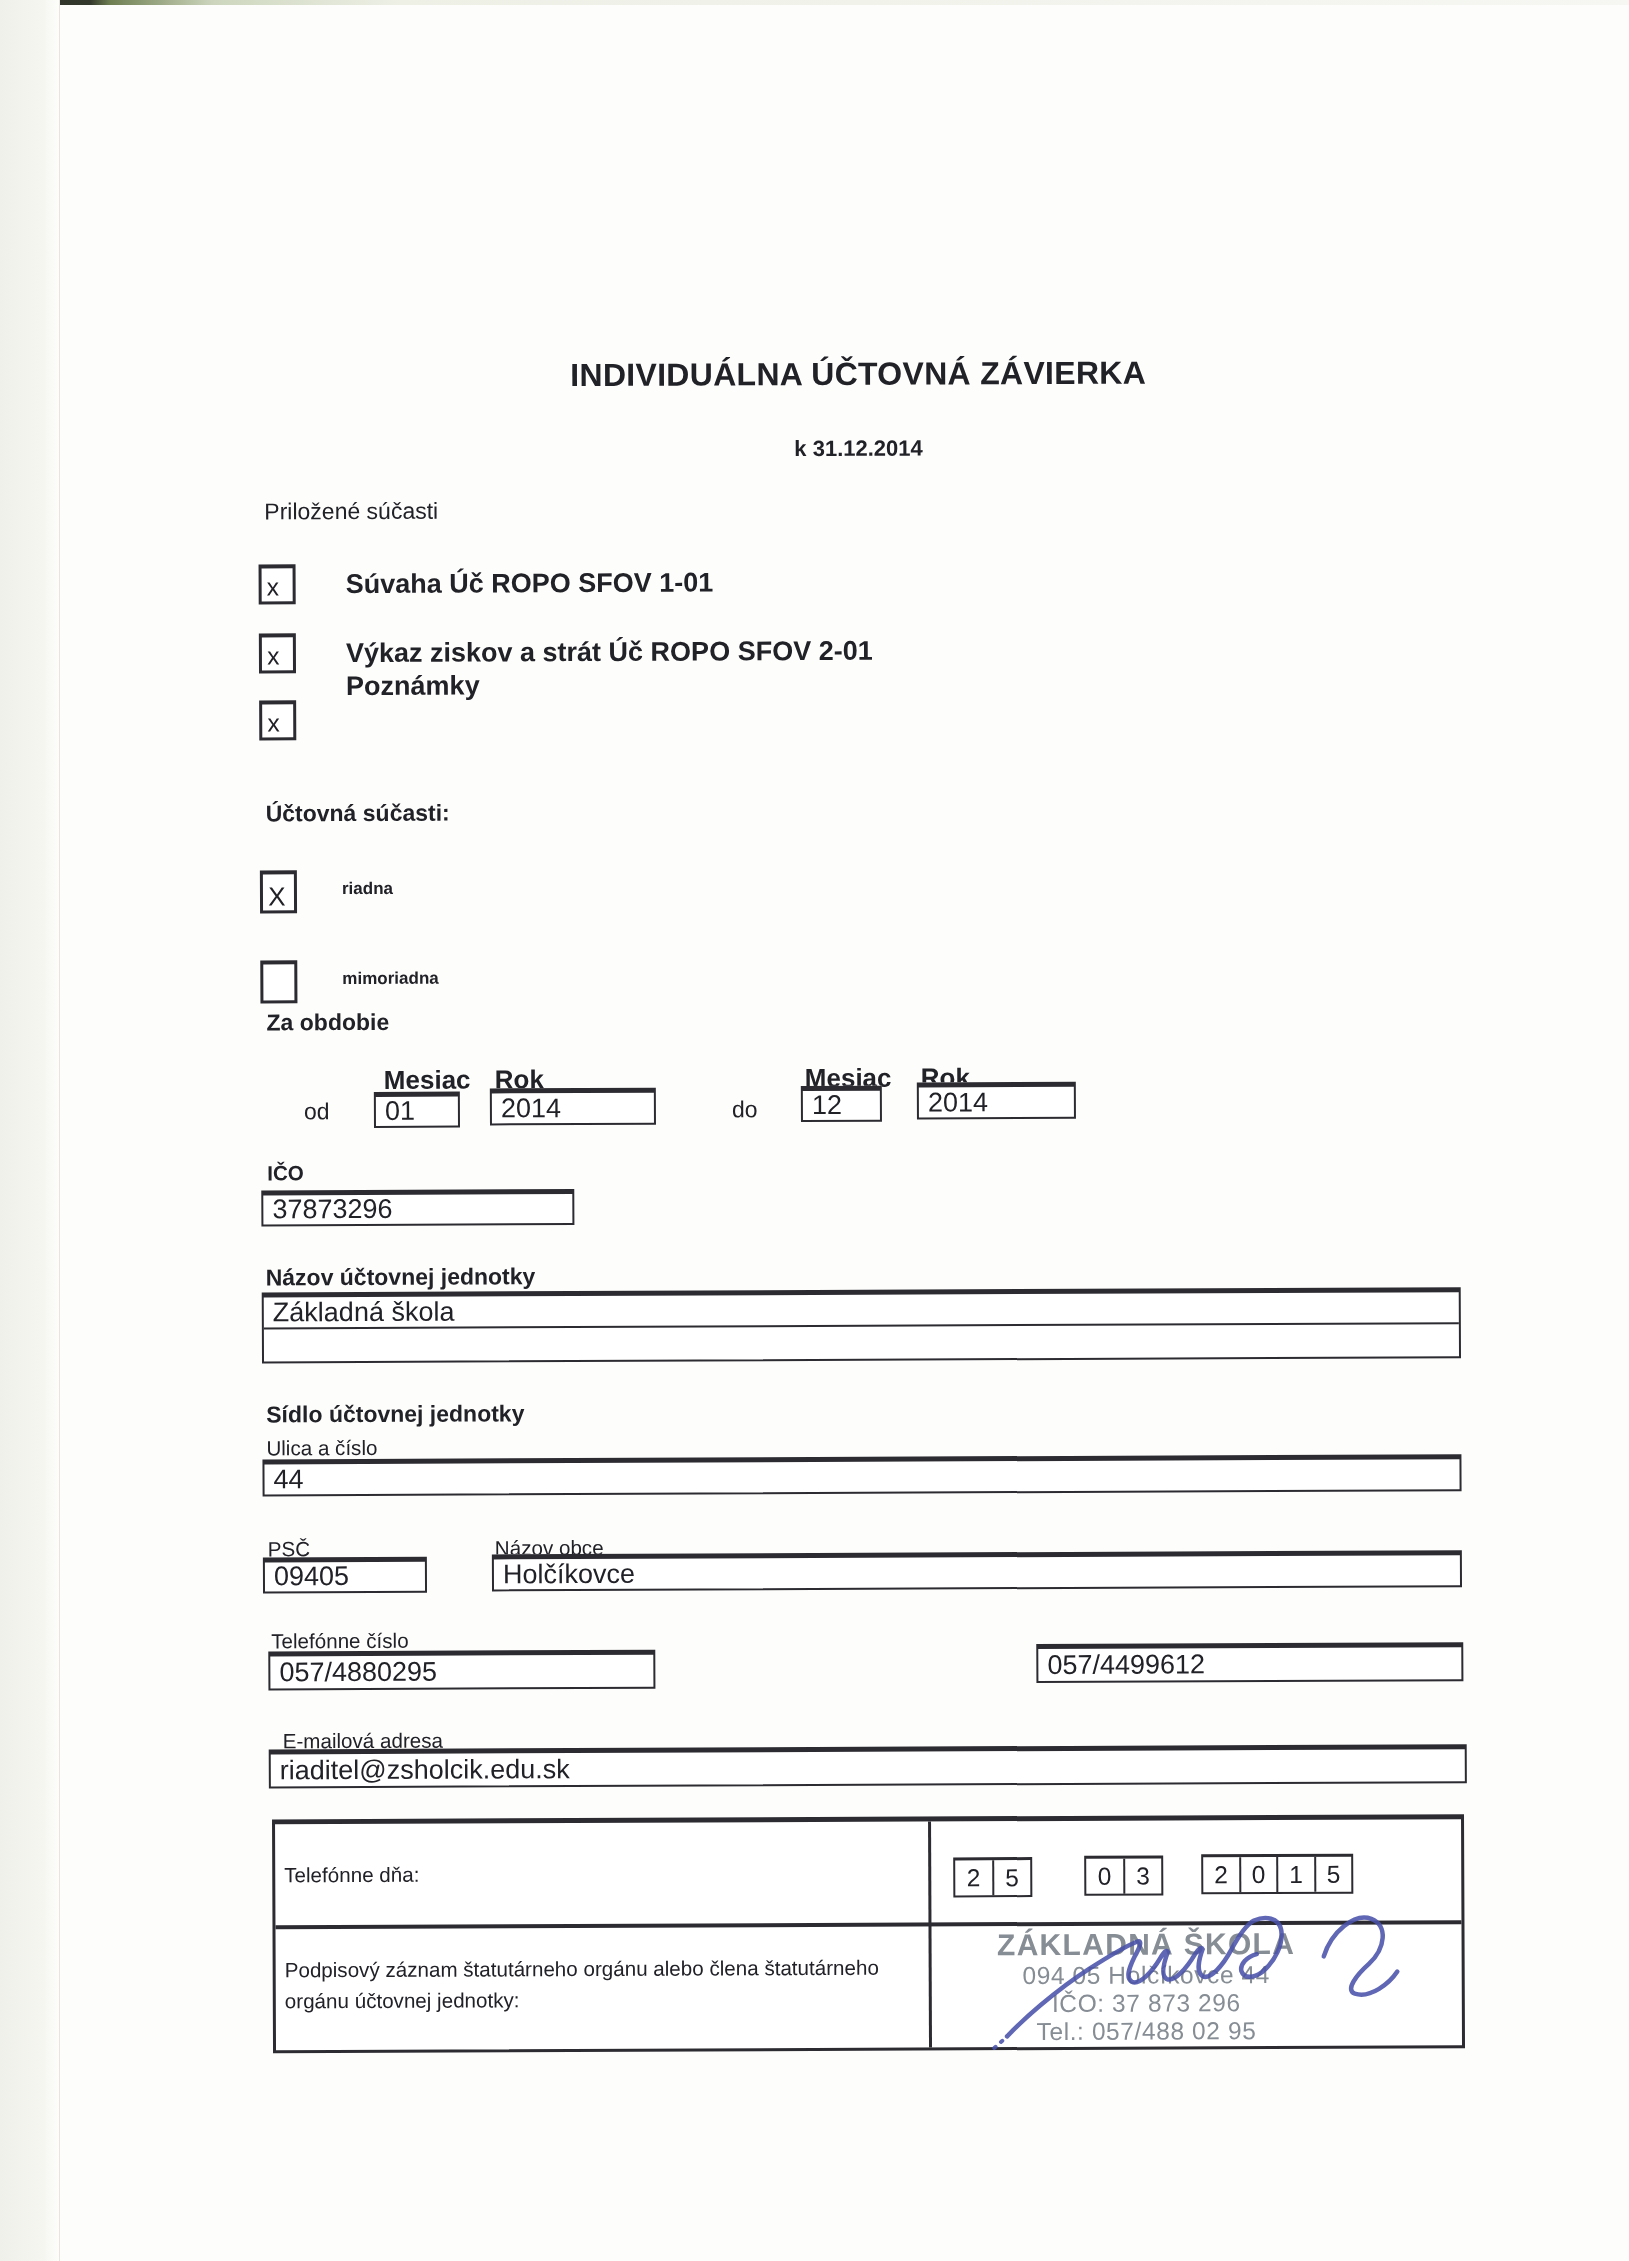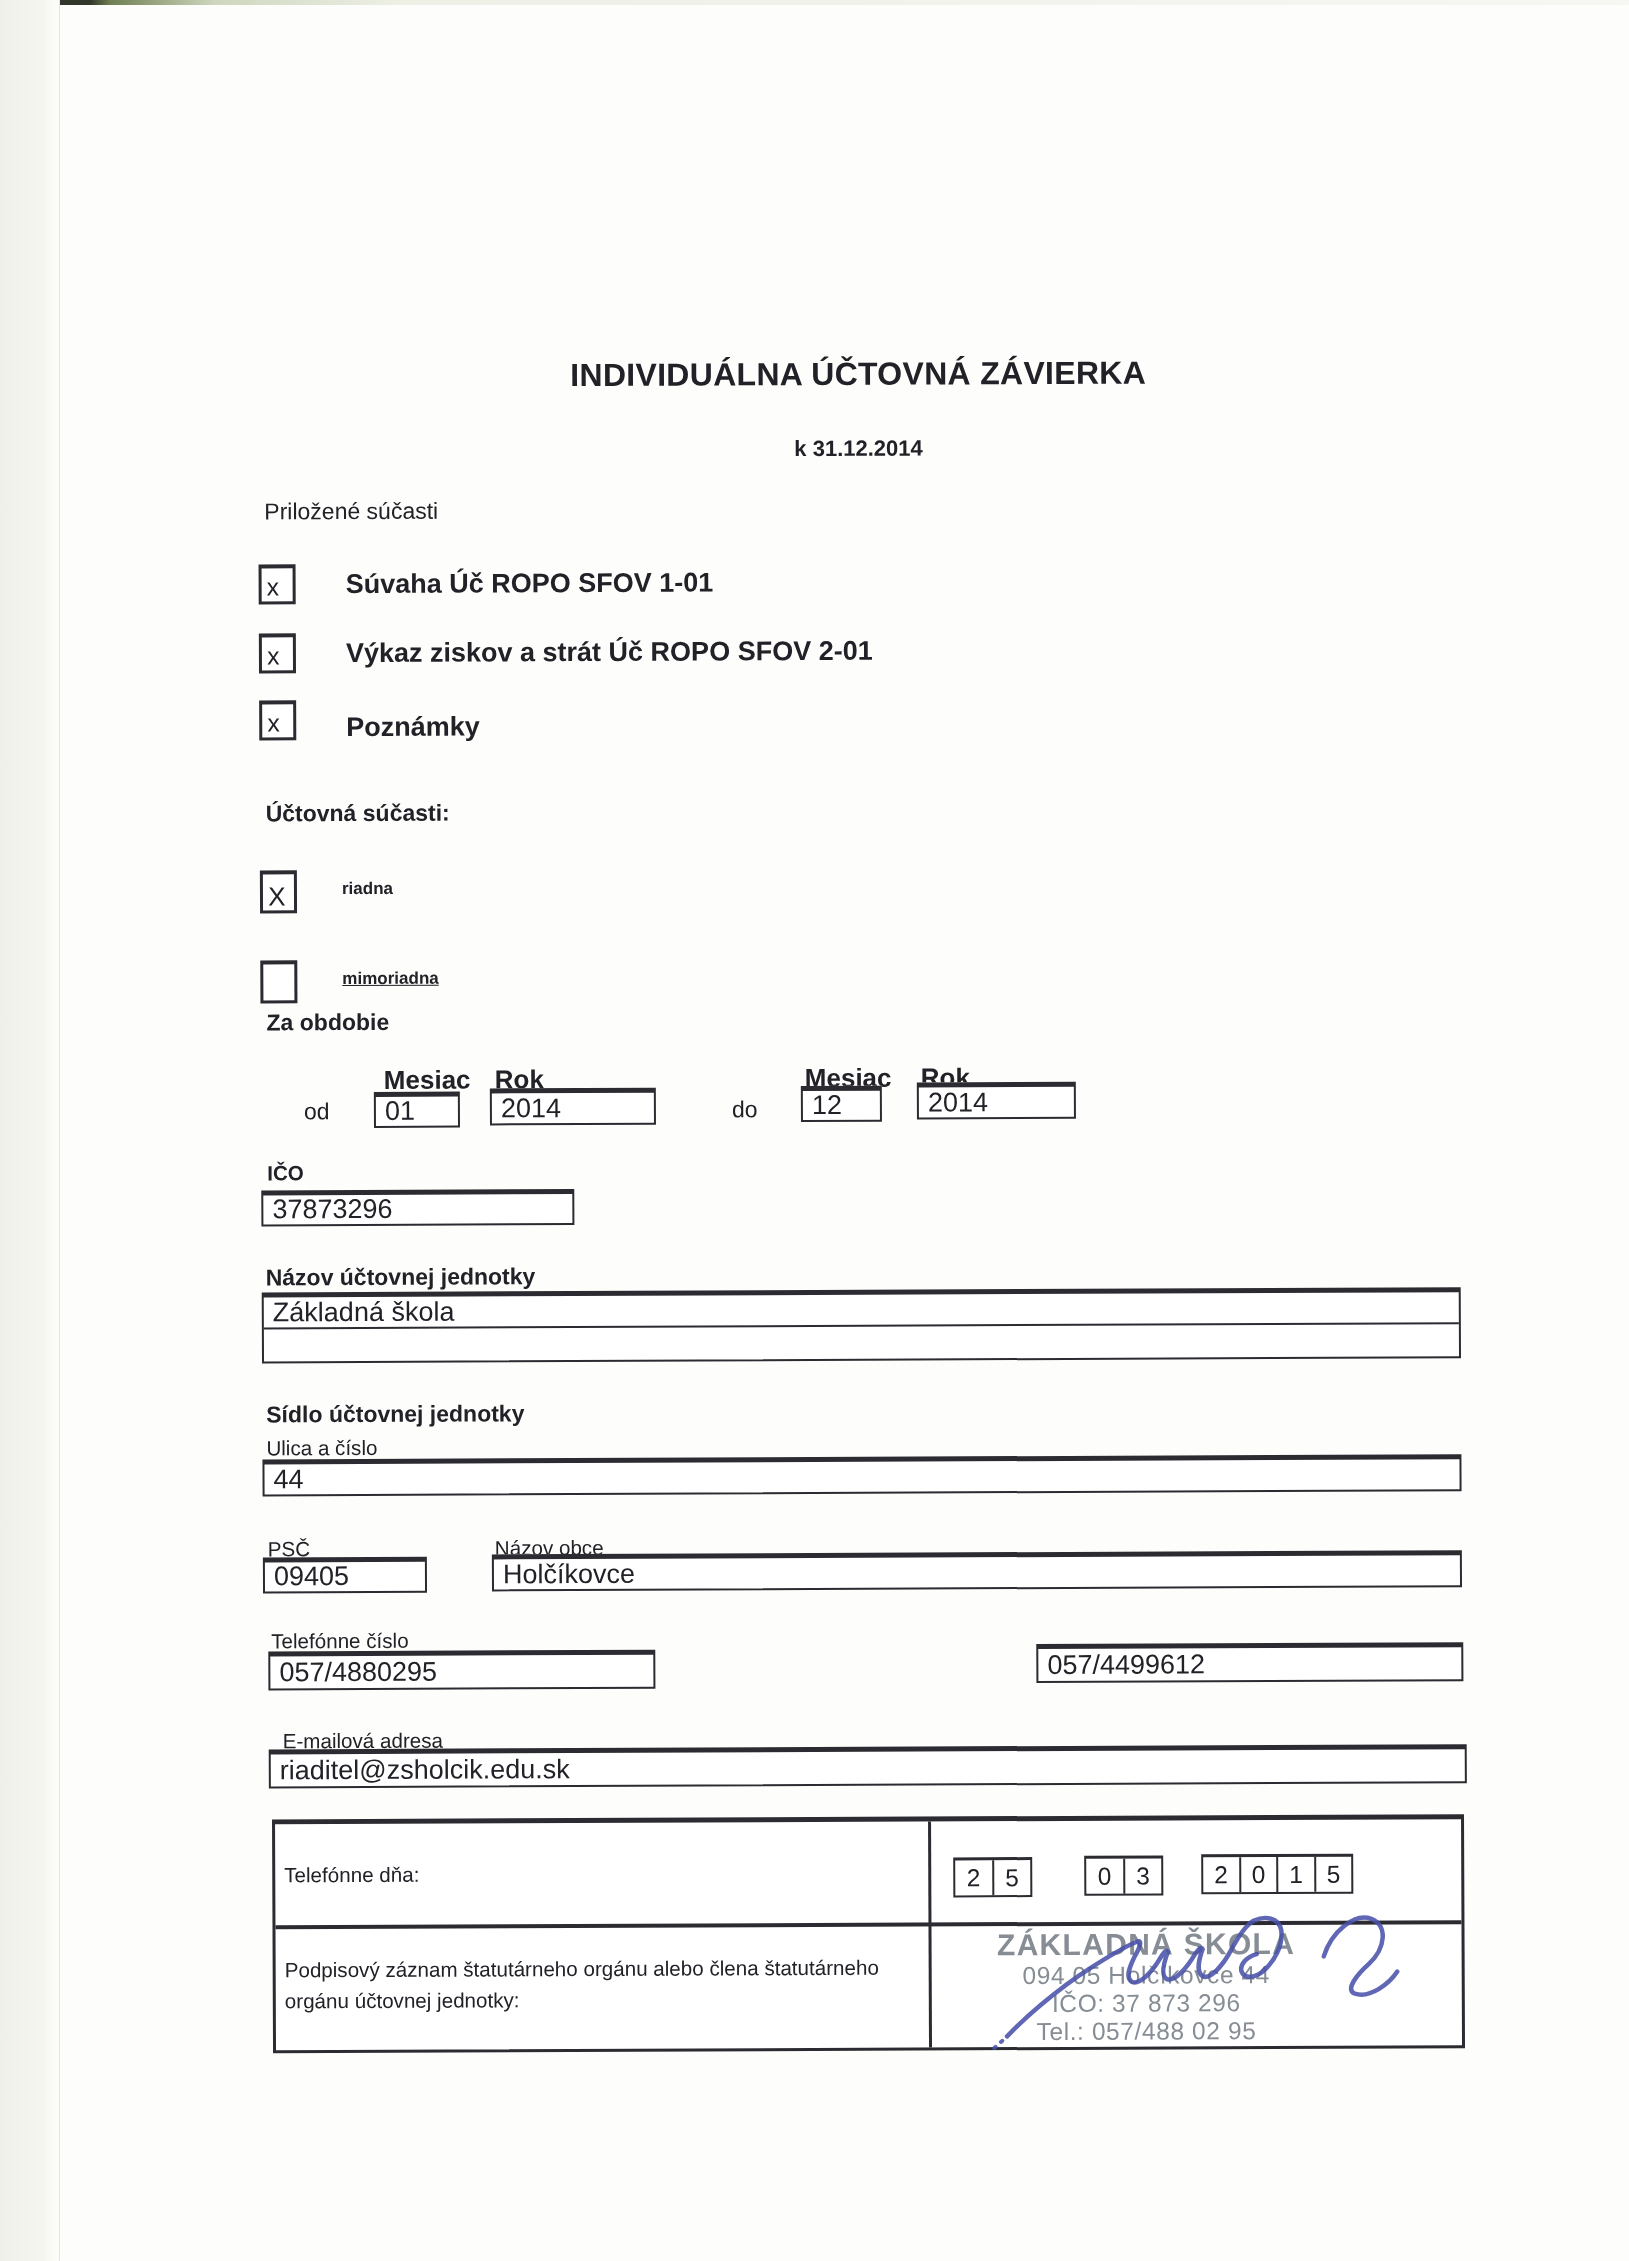--- a/index.html
+++ b/index.html
@@ -58,33 +58,33 @@
     <div class="abs cb-label" style="left:348px;top:567px;">Súvaha Úč ROPO SFOV 1-01</div>
 
     <div class="abs cbox" style="left:261px;top:631px;">
       <span class="mark">x</span>
     </div>
     <div class="abs cb-label" style="left:348px;top:636px;">Výkaz ziskov a strát Úč ROPO SFOV 2-01</div>
 
     <div class="abs cbox" style="left:261px;top:698px;">
       <span class="mark">x</span>
     </div>
-    <div class="abs cb-label" style="left:348px;top:710px;">Poznámky</div>
+    <div class="abs cb-label" style="left:348px;top:669px;">Poznámky</div>
 
     <div class="abs h36 b" style="left:267px;top:798px;">Účtovná súčasti:</div>
 
     <div class="abs cbox" style="left:261px;top:868px;height:43px;">
       <span class="mark" style="font-size:26px;">X</span>
     </div>
     <div class="abs cb2-label" style="left:343px;top:877px;">riadna</div>
 
     <div class="abs cbox" style="left:261px;top:958px;height:43px;">
       <span class="mark" style="font-size:26px;"></span>
     </div>
-    <div class="abs cb2-label" style="left:343px;top:967px;text-decoration:underline;">mimoriadna</div>
+    <div class="abs cb2-label" style="left:343px;top:967px;">mimoriadna</div>
 
     <div class="abs h36 b" style="left:267px;top:1007px;">Za obdobie</div>
 
     <div class="abs lbl-sm" style="left:384px;top:1063px;">Mesiac</div>
     <div class="abs lbl-sm" style="left:495px;top:1063px;">Rok</div>
     <div class="abs lbl-sm" style="left:805px;top:1063px;">Mesiac</div>
     <div class="abs lbl-sm" style="left:921px;top:1063px;">Rok</div>
 
     <div class="abs h36" style="left:304px;top:1096px;">od</div>
     <div class="abs vbox" style="left:374px;top:1090px;width:86px;height:36px;">01</div>

